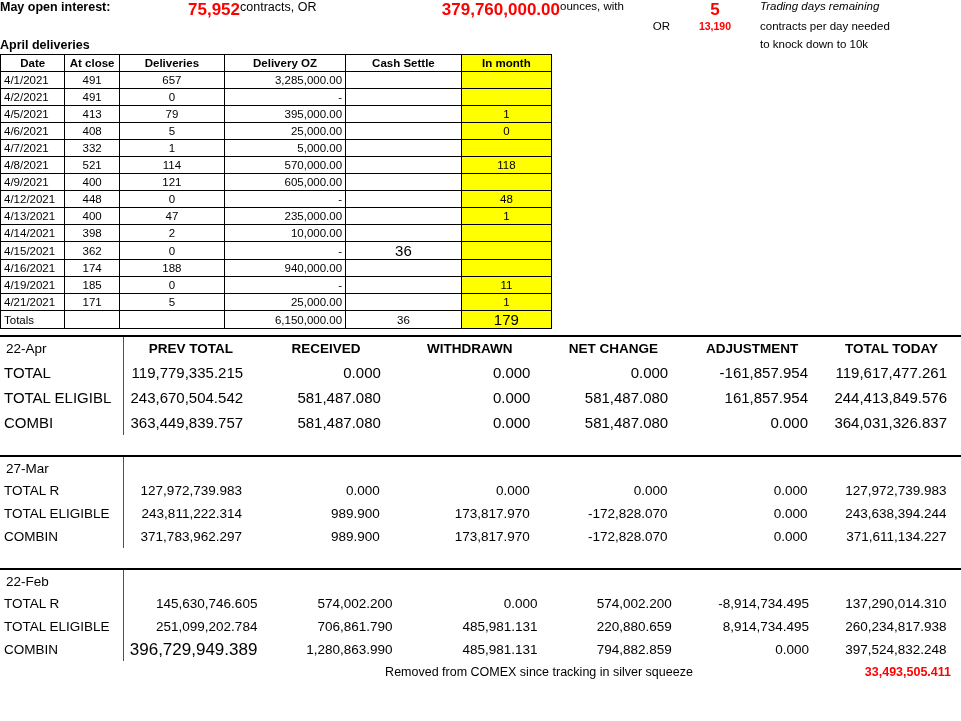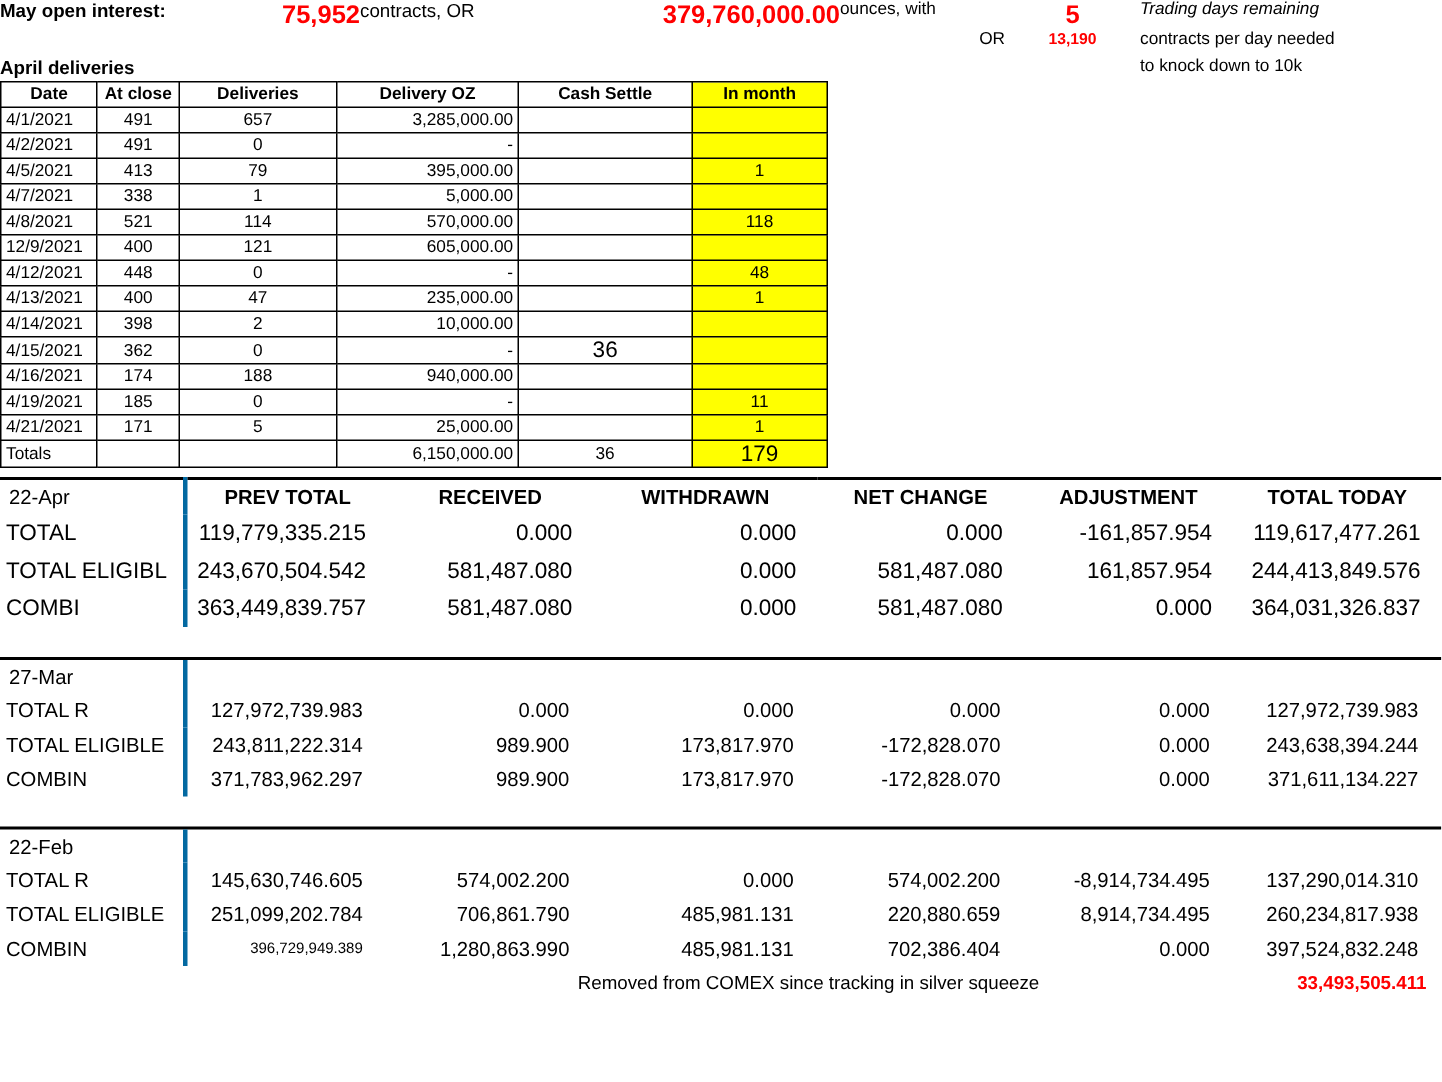--- a/index.html
+++ b/index.html
@@ -73,21 +73,21 @@
     width: 961px;
     border-collapse: collapse;
     font-size: 13.5px;
   }
   .sect td { padding: 0 6px; color: #000; white-space: nowrap; }
   .sect .rowlabel { text-align: left; padding-left: 4px; overflow: hidden; }
   .sect .num { text-align: right; padding-right: 14px; }
   .sect .colhdr { text-align: center; font-weight: bold; font-size: 13.5px; }
   .datelbl { font-size: 13.5px; text-align: left; padding-left: 6px; }
 
-  .vline { border-left: 3px solid #0369a1; }
+  .vline { border-left: 1px solid #0369a1; }
   .topline { border-top: 2px solid #000; }
   .blue { color: #1f77c4; }
 
   .foot {
     width: 961px; border-collapse: collapse; font-size: 12.5px;
   }
   .foot td { padding: 0 6px; color: #000; }
 </style>
 </head>
 <body>
@@ -152,37 +152,45 @@
         </tr>
         <tr>
           <td class="c-date">4/5/2021</td>
           <td class="c-close">413</td>
           <td class="c-deliv">79</td>
           <td class="c-oz">395,000.00</td>
           <td class="c-cash"></td>
           <td class="c-inmonth red-b">1</td>
         </tr>
         <tr>
+          <td class="c-date">4/6/2021</td>
+          <td class="c-close">408</td>
+          <td class="c-deliv">5</td>
+          <td class="c-oz">25,000.00</td>
+          <td class="c-cash"></td>
+          <td class="c-inmonth red-b">0</td>
+        </tr>
+        <tr>
           <td class="c-date">4/7/2021</td>
-          <td class="c-close">338</td>
+          <td class="c-close">332</td>
           <td class="c-deliv">1</td>
           <td class="c-oz">5,000.00</td>
           <td class="c-cash"></td>
           <td class="c-inmonth"></td>
         </tr>
         <tr>
           <td class="c-date">4/8/2021</td>
           <td class="c-close">521</td>
           <td class="c-deliv">114</td>
           <td class="c-oz">570,000.00</td>
           <td class="c-cash"></td>
           <td class="c-inmonth red-b">118</td>
         </tr>
         <tr>
-          <td class="c-date">12/9/2021</td>
+          <td class="c-date">4/9/2021</td>
           <td class="c-close">400</td>
           <td class="c-deliv">121</td>
           <td class="c-oz">605,000.00</td>
           <td class="c-cash"></td>
           <td class="c-inmonth"></td>
         </tr>
         <tr>
           <td class="c-date">4/12/2021</td>
           <td class="c-close">448</td>
           <td class="c-deliv">0</td>
@@ -367,24 +375,24 @@
           <td class="rowlabel" style="width: 124px; font-size: 13.5px;">TOTAL ELIGIBLE</td>
           <td class="num vline" style="width: 132px; font-size: 13.5px;">251,099,202.784</td>
           <td class="num" style="width: 138px; font-size: 13.5px;">706,861.790</td>
           <td class="num" style="width: 150px; font-size: 13.5px;">485,981.131</td>
           <td class="num" style="width: 138px; font-size: 13.5px;">220,880.659</td>
           <td class="num" style="width: 140px; font-size: 13.5px;">8,914,734.495</td>
           <td class="num" style="width: 139px; font-size: 13.5px;">260,234,817.938</td>
         </tr>
         <tr style="height: 23px;">
           <td class="rowlabel" style="width: 124px; font-size: 13.5px;">COMBIN</td>
-          <td class="num vline" style="width: 132px; font-size: 10px;">396,729,949.389</td>
+          <td class="num vline" style="width: 132px; font-size: 17px;">396,729,949.389</td>
           <td class="num" style="width: 138px; font-size: 13.5px;">1,280,863.990</td>
           <td class="num" style="width: 150px; font-size: 13.5px;">485,981.131</td>
-          <td class="num" style="width: 138px; font-size: 13.5px;">702,386.404</td>
+          <td class="num" style="width: 138px; font-size: 13.5px;">794,882.859</td>
           <td class="num" style="width: 140px; font-size: 13.5px;">0.000</td>
           <td class="num blue" style="width: 139px; font-size: 13.5px;">397,524,832.248</td>
         </tr>
       </tbody>
   </table>
 
   <table class="foot">
     <tbody>
         <tr style="height:22px;">
       <td style="width:256px;"></td>

